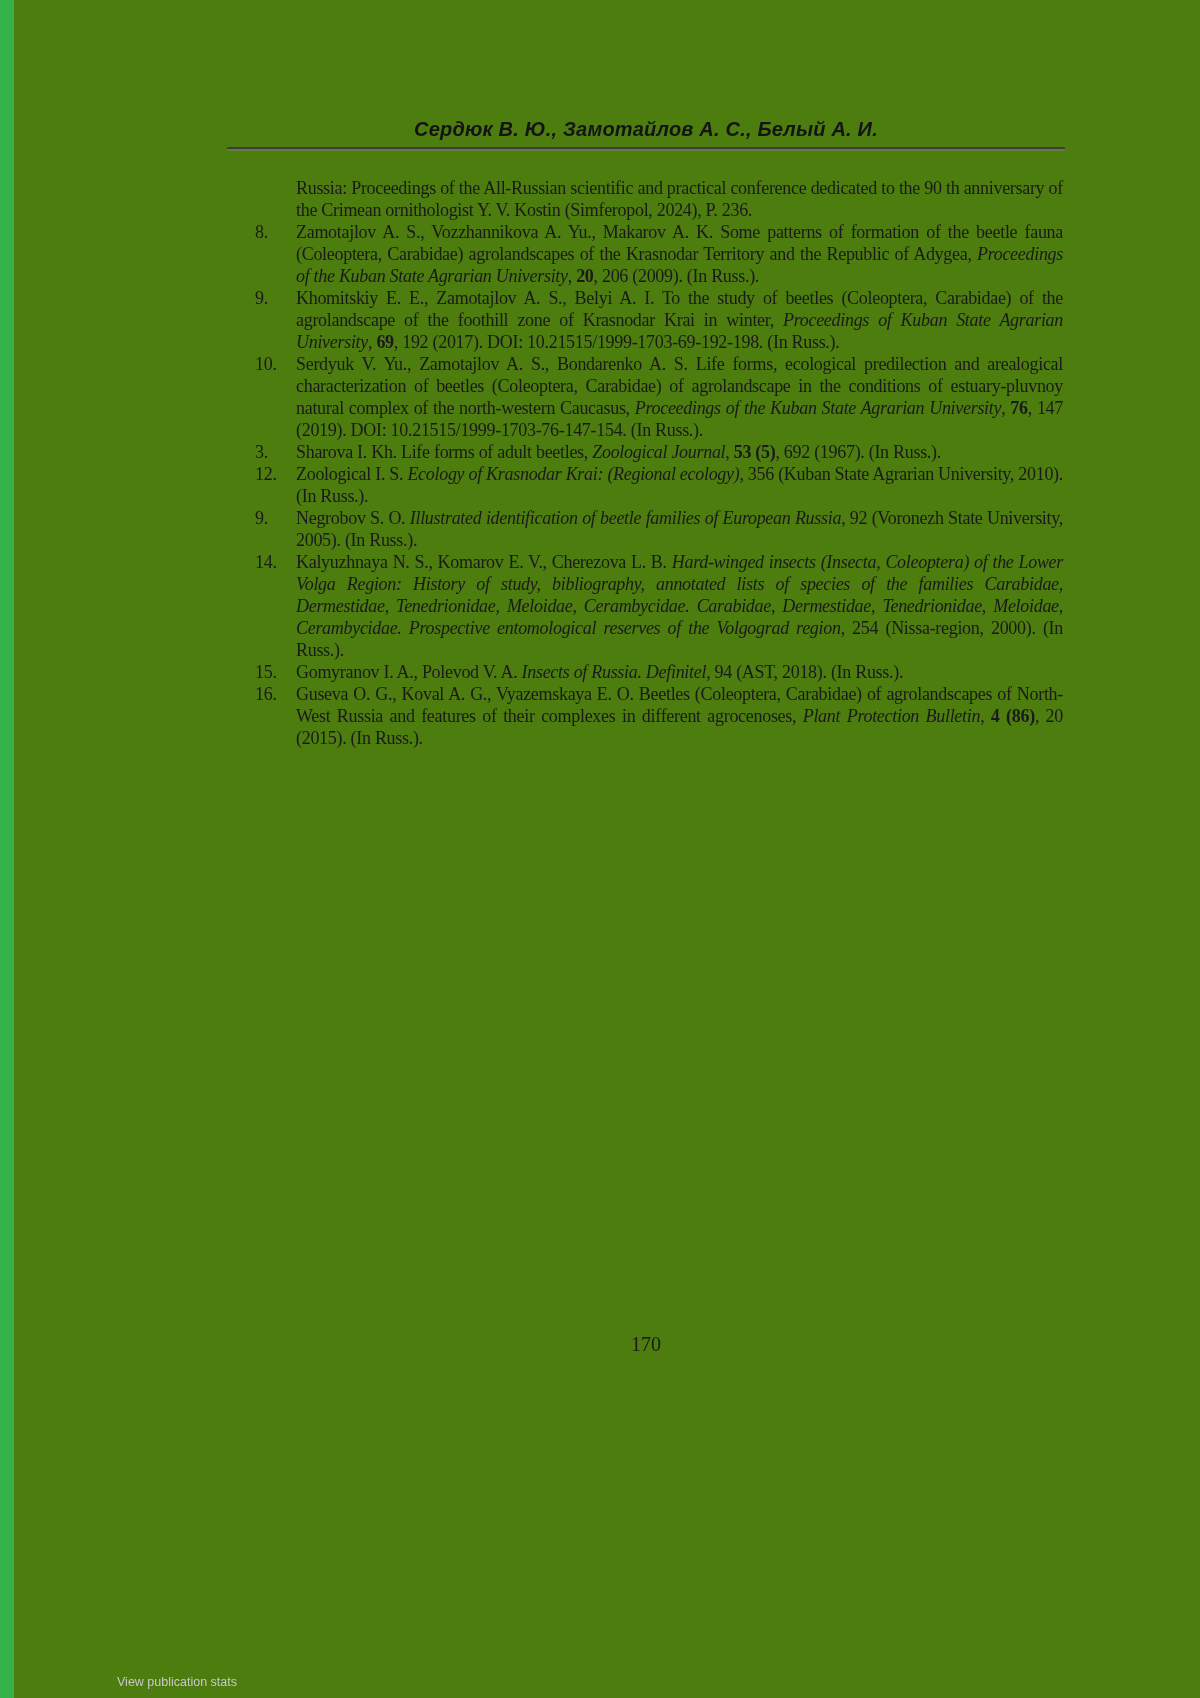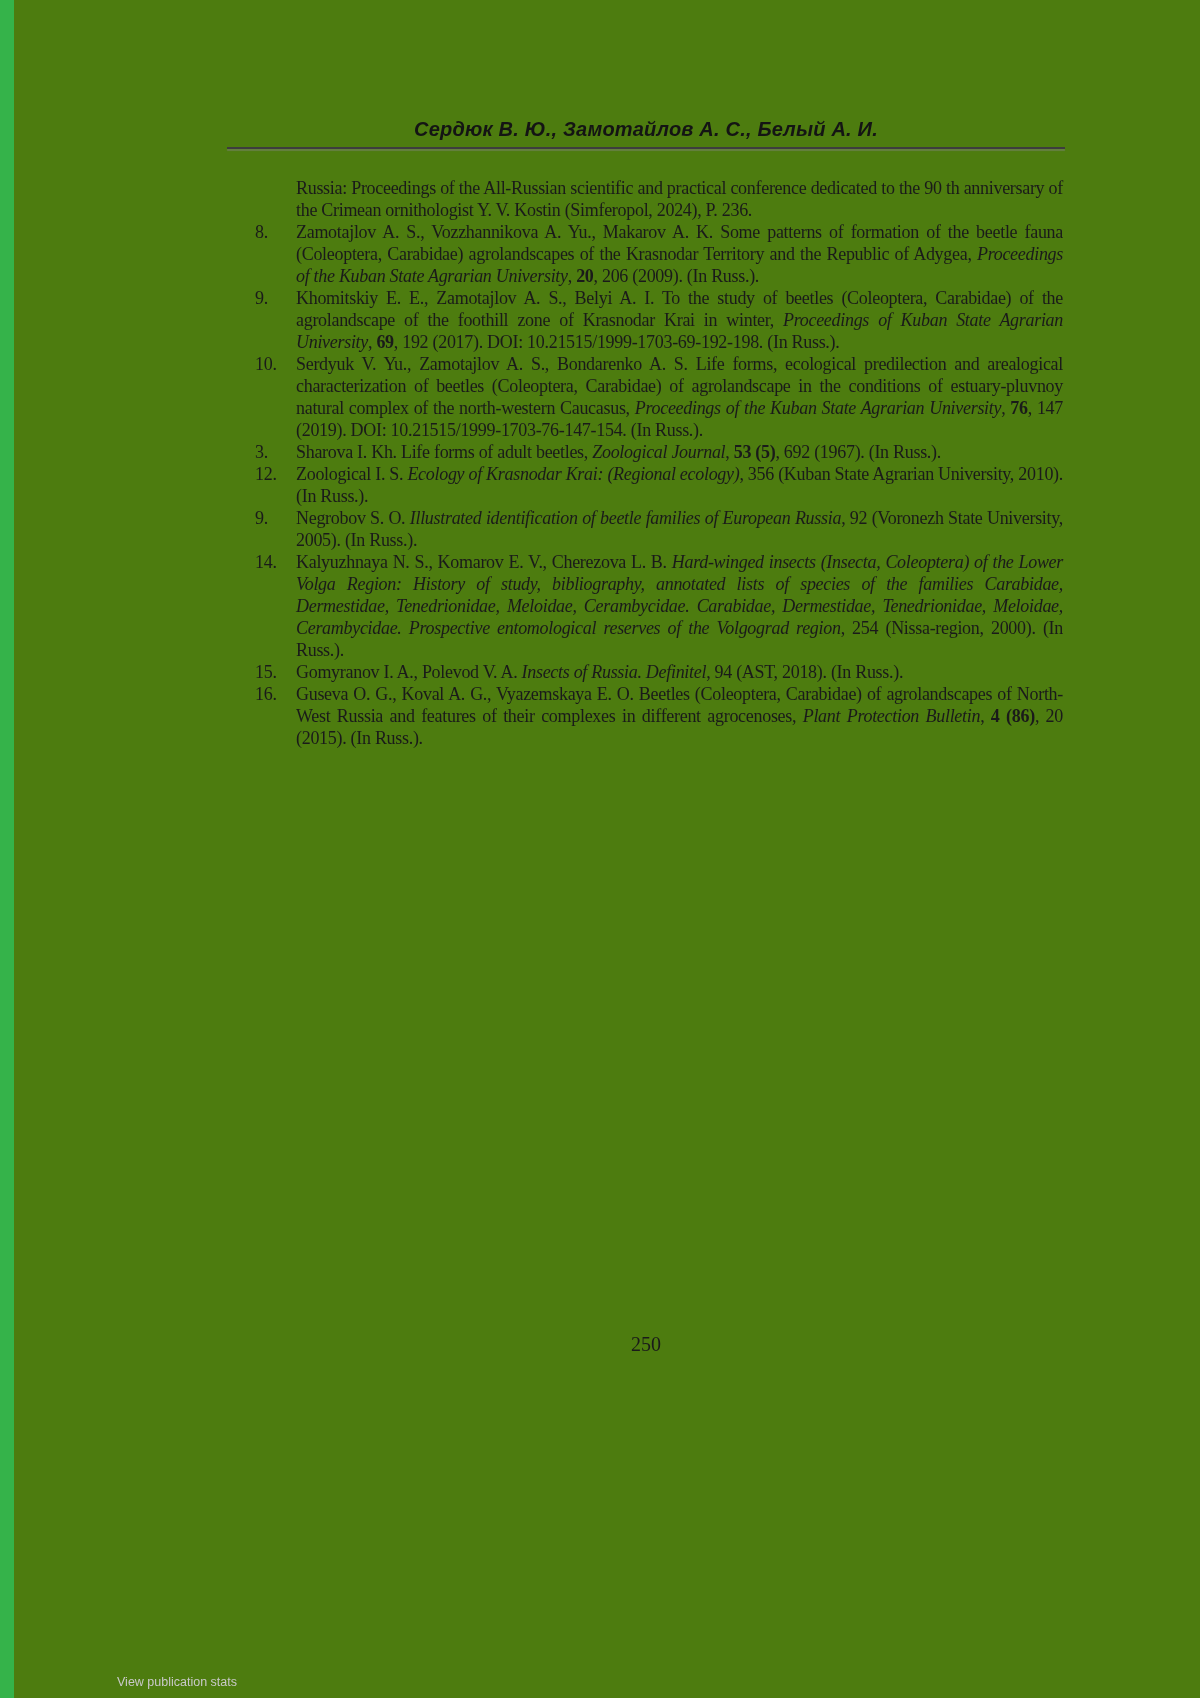--- a/index.html
+++ b/index.html
@@ -81,17 +81,17 @@
         <div class="ref-item"><span class="ref-num">10.</span><span class="nm">Serdyuk V. Yu., Zamotajlov A. S., Bondarenko A. S. Life forms, ecological predilection and arealogical characterization of beetles (Coleoptera, Carabidae) of agrolandscape in the conditions of estuary-pluvnoy natural complex of the north-western Caucasus, </span><span class="it">Proceedings of the Kuban State Agrarian University</span><span class="nm">, </span><span class="bd">76</span><span class="nm">, 147 (2019). DOI: 10.21515/1999-1703-76-147-154. (In Russ.).</span></div>
         <div class="ref-item"><span class="ref-num">3.</span><span class="nm">Sharova I. Kh. Life forms of adult beetles, </span><span class="it">Zoological Journal</span><span class="nm">, </span><span class="bd">53 (5)</span><span class="nm">, 692 (1967). (In Russ.).</span></div>
         <div class="ref-item"><span class="ref-num">12.</span><span class="nm">Zoological I. S. </span><span class="it">Ecology of Krasnodar Krai: (Regional ecology)</span><span class="nm">, 356 (Kuban State Agrarian University, 2010). (In Russ.).</span></div>
         <div class="ref-item"><span class="ref-num">9.</span><span class="nm">Negrobov S. O. </span><span class="it">Illustrated identification of beetle families of European Russia</span><span class="nm">, 92 (Voronezh State University, 2005). (In Russ.).</span></div>
         <div class="ref-item"><span class="ref-num">14.</span><span class="nm">Kalyuzhnaya N. S., Komarov E. V., Cherezova L. B. </span><span class="it">Hard-winged insects (Insecta, Coleoptera) of the Lower Volga Region: History of study, bibliography, annotated lists of species of the families Carabidae, Dermestidae, Tenedrionidae, Meloidae, Cerambycidae. Carabidae, Dermestidae, Tenedrionidae, Meloidae, Cerambycidae. Prospective entomological reserves of the Volgograd region</span><span class="nm">, 254 (Nissa-region, 2000). (In Russ.).</span></div>
         <div class="ref-item"><span class="ref-num">15.</span><span class="nm">Gomyranov I. A., Polevod V. A. </span><span class="it">Insects of Russia. Definitel</span><span class="nm">, 94 (AST, 2018). (In Russ.).</span></div>
         <div class="ref-item"><span class="ref-num">16.</span><span class="nm">Guseva O. G., Koval A. G., Vyazemskaya E. O. Beetles (Coleoptera, Carabidae) of agrolandscapes of North-West Russia and features of their complexes in different agrocenoses, </span><span class="it">Plant Protection Bulletin</span><span class="nm">, </span><span class="bd">4 (86)</span><span class="nm">, 20 (2015). (In Russ.).</span></div>
       </div>
   </div>
 
-  <div class="page-num">250</div>
+  <div class="page-num">170</div>
 
   <a class="footer-link">View publication stats</a>
 
 </div>
 
 </body></html>

